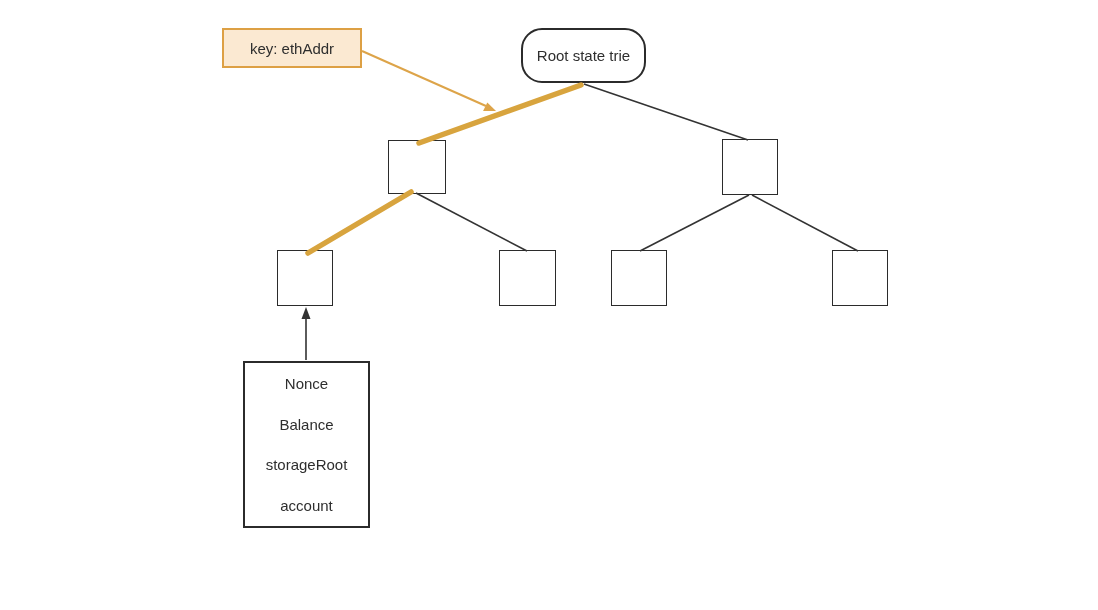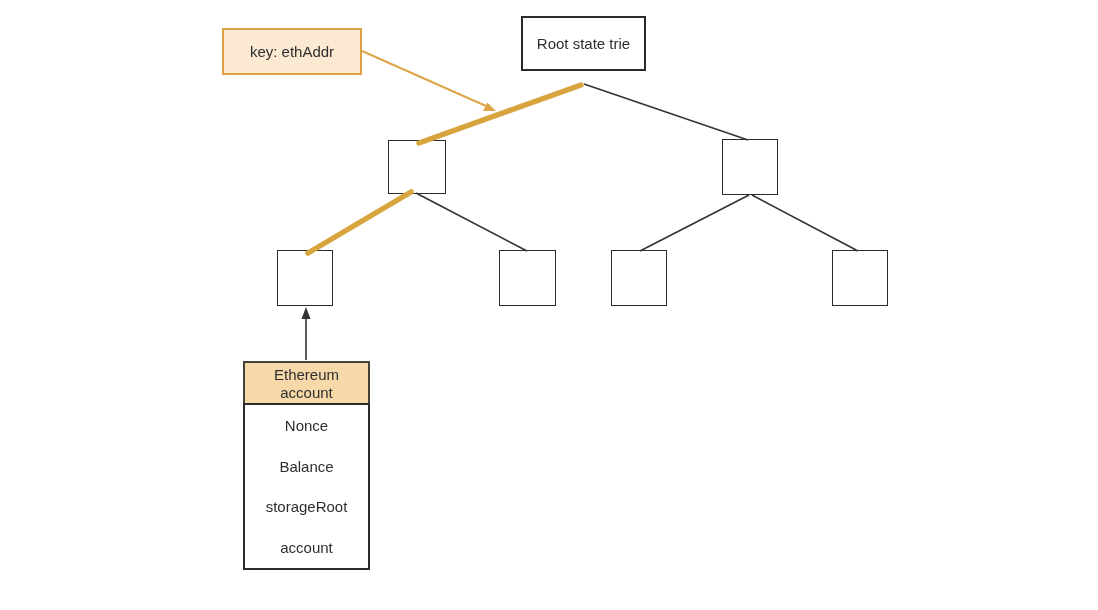--- a/index.html
+++ b/index.html
@@ -44,27 +44,28 @@
   }
   .label-box {
     display: flex;
     align-items: center;
     justify-content: center;
     text-align: center;
     font-size: 15px;
     line-height: 19px;
   }
   .key-box {
-    left: 222px; top: 28px; width: 140px; height: 47px;
+    left: 222px; top: 28px; width: 140px; height: 40px;
     background: var(--key-fill, #fbe9d2);
     border: 2px solid var(--key-border, #dda044);
   }
   .root-box {
-    left: 521px; top: 16px; width: 125px; height: 55px;
+    left: 521px; top: 28px; width: 125px; height: 55px;
     border-width: 2px;
+    border-radius: 21px;
   }
   .n-l1-left  { left: 388px; top: 140px; width: 58px; height: 54px; }
   .n-l1-right { left: 722px; top: 139px; width: 56px; height: 56px; }
   .n-l2-1 { left: 277px; top: 250px; width: 56px; height: 56px; }
   .n-l2-2 { left: 499px; top: 250px; width: 57px; height: 56px; }
   .n-l2-3 { left: 611px; top: 250px; width: 56px; height: 56px; }
   .n-l2-4 { left: 832px; top: 250px; width: 56px; height: 56px; }
 
   .account-card {
     position: absolute;
@@ -114,23 +115,20 @@
   </div>
 
   <div class="box n-l1-left"></div>
   <div class="box n-l1-right"></div>
   <div class="box n-l2-1"></div>
   <div class="box n-l2-2"></div>
   <div class="box n-l2-3"></div>
   <div class="box n-l2-4"></div>
 
   <div class="account-card">
-    <div class="account-header">
-      <span>Ethereum account</span>
-    </div>
     <div class="account-body">
       <div class="account-field">Nonce</div>
       <div class="account-field">Balance</div>
       <div class="account-field">storageRoot</div>
       <div class="account-field">account</div>
     </div>
   </div>
 
   <svg class="edges-layer" viewBox="0 0 1098 610">
 

